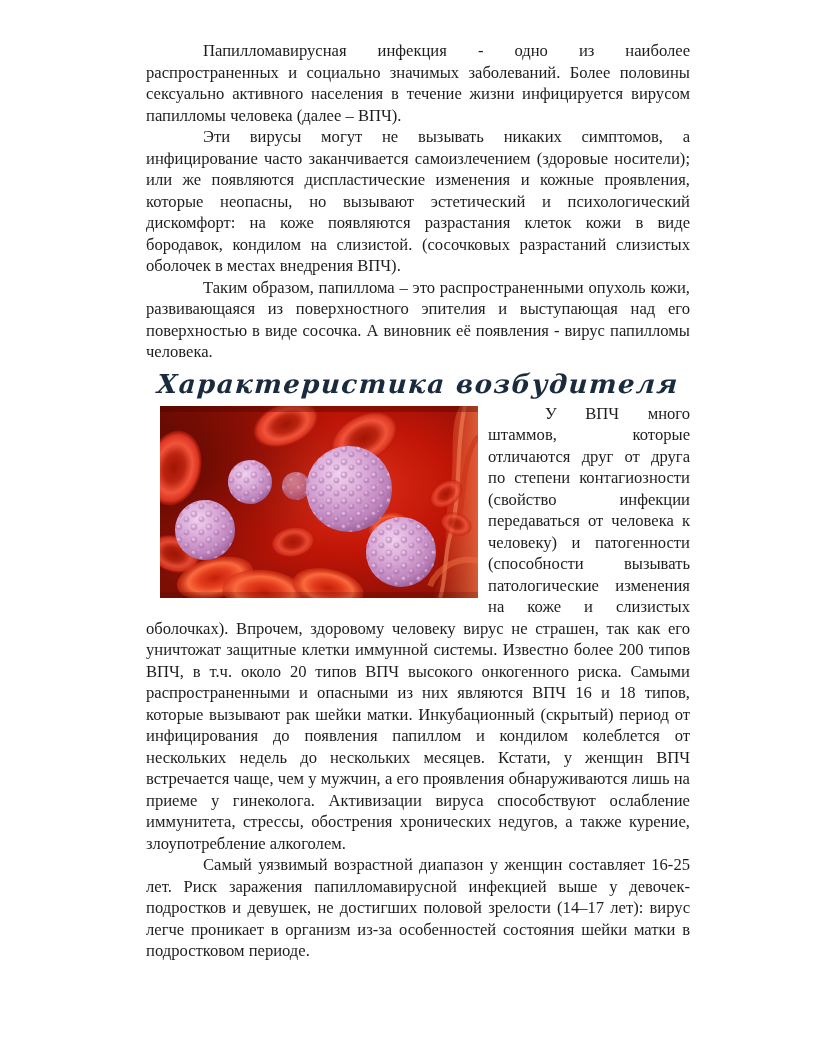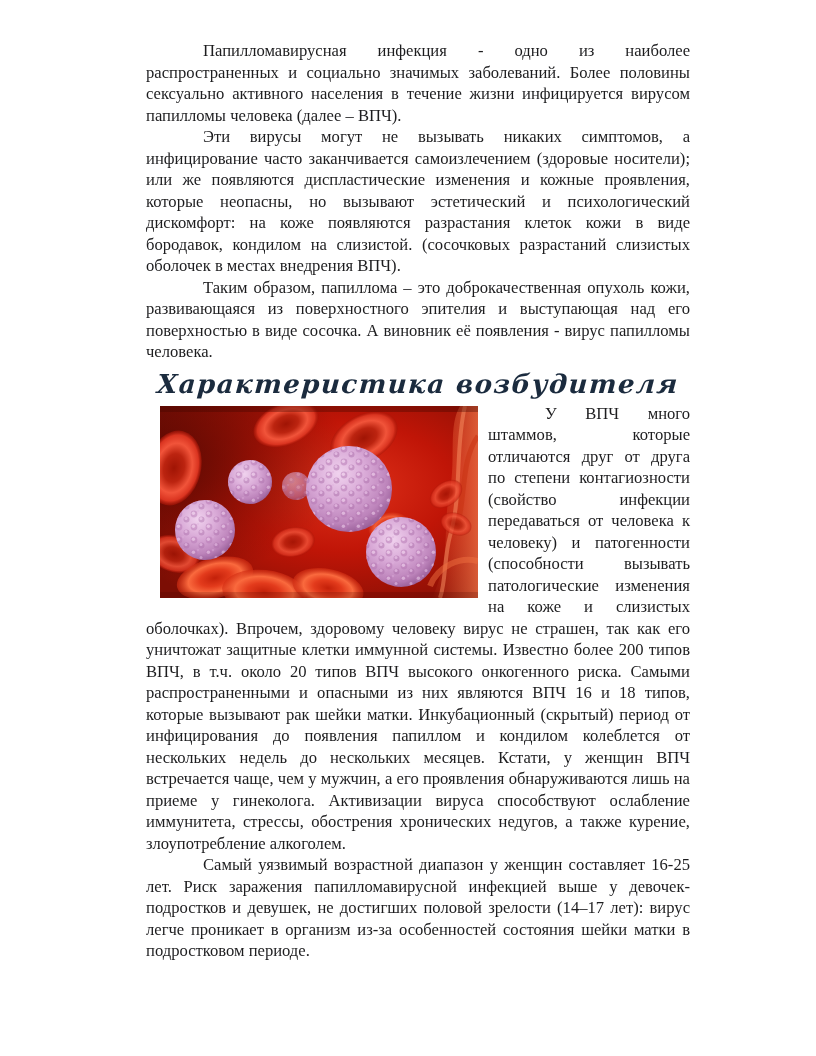--- a/index.html
+++ b/index.html
@@ -56,21 +56,21 @@
 </style>
 </head>
 <body>
 
 <div class="page">
 
   <p class="para">Папилломавирусная инфекция - одно из наиболее распространенных и социально значимых заболеваний. Более половины сексуально активного населения в течение жизни инфицируется вирусом папилломы человека (далее – ВПЧ).</p>
 
   <p class="para">Эти вирусы могут не вызывать никаких симптомов, а инфицирование часто заканчивается самоизлечением (здоровые носители); или же появляются диспластические изменения и кожные проявления, которые неопасны, но вызывают эстетический и психологический дискомфорт: на коже появляются разрастания клеток кожи в виде бородавок, кондилом на слизистой. (сосочковых разрастаний слизистых оболочек в местах внедрения ВПЧ).</p>
 
-  <p class="para">Таким образом, папиллома – это доброкачественная опухоль кожи, развивающаяся из поверхностного эпителия и выступающая над его поверхностью в виде сосочка. А виновник её появления - вирус папилломы человека.</p>
+  <p class="para">Таким образом, папиллома – это распространенными опухоль кожи, развивающаяся из поверхностного эпителия и выступающая над его поверхностью в виде сосочка. А виновник её появления - вирус папилломы человека.</p>
 
   <h2 class="script-heading">Характеристика возбудителя</h2>
 
   <div class="wrap-block clearfix">
     <svg class="virus-figure" viewBox="0 0 318 192" preserveAspectRatio="none" role="img">
       <defs>
         <radialGradient id="bgGrad" cx="58%" cy="42%" r="75%">
           <stop offset="0%" stop-color="#e0321a"></stop>
           <stop offset="45%" stop-color="#c01507"></stop>
           <stop offset="100%" stop-color="#7c0e04"></stop>

